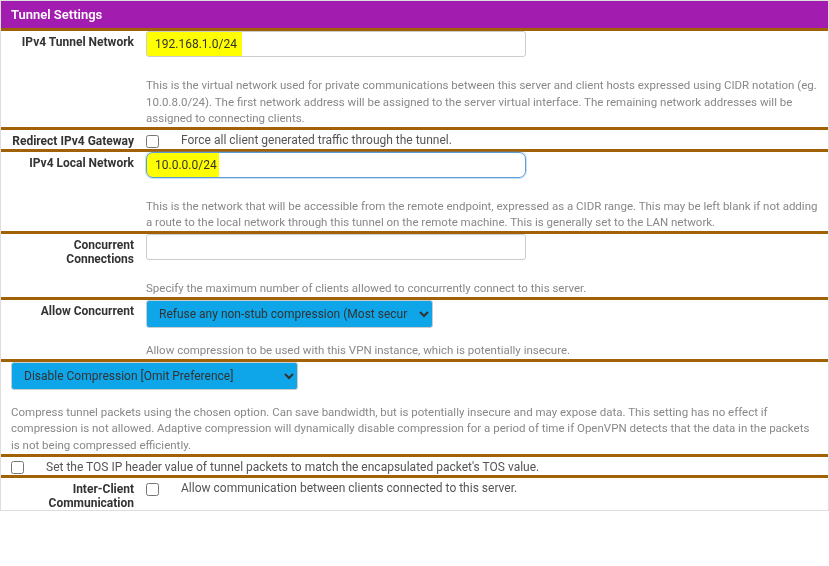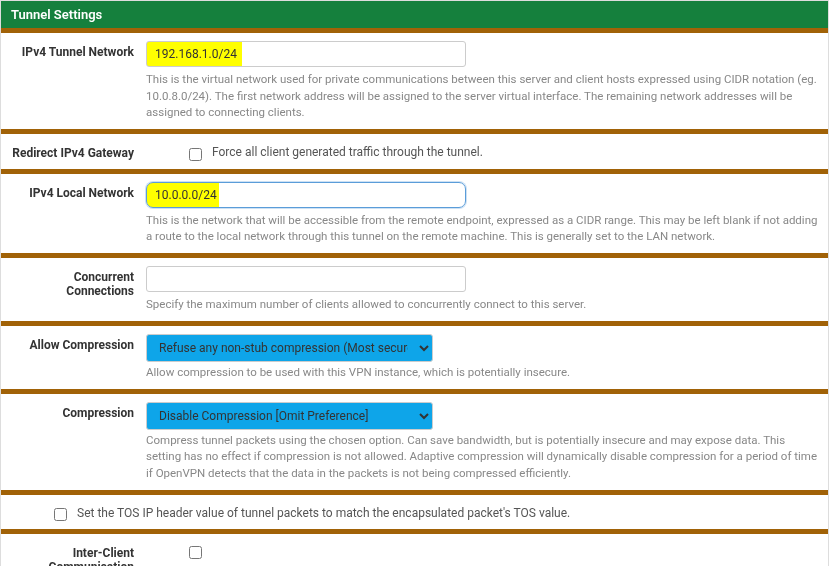--- a/index.html
+++ b/index.html
@@ -8,48 +8,48 @@
       font-size: 12px;
       background: #fff;
       width: 829px;
       position: relative;
     }
     .panel {
       border: 1px solid #ddd;
       background: #fff;
     }
     .panel-header {
-      background: #15803d;
+      background: #a21caf;
       color: #fff;
       padding: 6px 10px;
       font-size: 13px;
       font-weight: 600;
     }
     .form-row {
       display: flex;
-      border-top: 5px solid #a16207;
-      padding: 8px 10px;
+      border-top: 3px solid #a16207;
+      padding: 0 10px;
     }
     .form-row:first-of-type { border-top: none; }
     .label-col {
       width: 135px;
       text-align: right;
       padding-right: 12px;
       padding-top: 4px;
       font-weight: 700;
       color: #333;
       flex-shrink: 0;
       font-size: 12px;
     }
     .field-col {
       flex: 1;
       min-width: 0;
     }
     .text-input {
-      width: 320px;
+      width: 380px;
       padding: 5px 8px;
       border: 1px solid #ccc;
       border-radius: 3px;
       font-size: 12px;
       font-family: inherit;
       color: #333;
     }
     .text-input.focused {
       border-color: #5b9dd9;
       box-shadow: 0 0 0 1px rgba(91,157,217,0.3);
@@ -60,30 +60,29 @@
       border: 1px solid #ccc;
       border-radius: 3px;
       font-size: 12px;
       font-family: inherit;
       background: #0ea5e9;
       color: #333;
     }
     .help-text {
       color: #888;
       font-size: 11.5px;
-      margin-top: 4px;
+      margin-top: 20px;
       line-height: 1.45;
     }
-    .help-text.spaced { margin-top: 2px; }
+    .help-text.spaced { margin-top: 14px; }
     .checkbox-line {
       display: flex;
-      align-items: flex-end;
-      gap: 10px;
+      align-items: center;
+      gap: 22px;
       padding-top: 2px;
-      margin-left: 43px;
     }
     .checkbox-line input {
       margin-top: 2px;
     }
     .checkbox-label {
       color: #555;
       font-size: 12px;
       line-height: 1.4;
     }
   </style>
@@ -121,31 +120,30 @@
 
   <div class="form-row">
     <div class="label-col">Concurrent Connections</div>
     <div class="field-col">
       <input type="text" class="text-input" value="" style="">
       <div class="help-text">Specify the maximum number of clients allowed to concurrently connect to this server.</div>
     </div>
   </div>
 
   <div class="form-row">
-    <div class="label-col">Allow Compression</div>
+    <div class="label-col">Allow Concurrent</div>
     <div class="field-col">
       <select class="select-input">
         <option>Refuse any non-stub compression (Most secure)</option>
       </select>
       <div class="help-text spaced">Allow compression to be used with this VPN instance, which is potentially insecure.</div>
     </div>
   </div>
 
   <div class="form-row">
-    <div class="label-col">Compression</div>
     <div class="field-col">
       <select class="select-input">
         <option>Disable Compression [Omit Preference]</option>
       </select>
       <div class="help-text spaced">Compress tunnel packets using the chosen option. Can save bandwidth, but is potentially insecure and may expose data. This setting has no effect if compression is not allowed. Adaptive compression will dynamically disable compression for a period of time if OpenVPN detects that the data in the packets is not being compressed efficiently.</div>
     </div>
   </div>
 
   <div class="form-row">
     <div class="field-col">
@@ -154,17 +152,18 @@
         <span class="checkbox-label">Set the TOS IP header value of tunnel packets to match the encapsulated packet's TOS value.</span>
       </div>
     </div>
   </div>
 
   <div class="form-row">
     <div class="label-col">Inter-Client Communication</div>
     <div class="field-col">
       <div class="checkbox-line">
         <input type="checkbox" style="">
+        <span class="checkbox-label">Allow communication between clients connected to this server.</span>
       </div>
     </div>
   </div>
 
 </div>
 
 </body></html>

